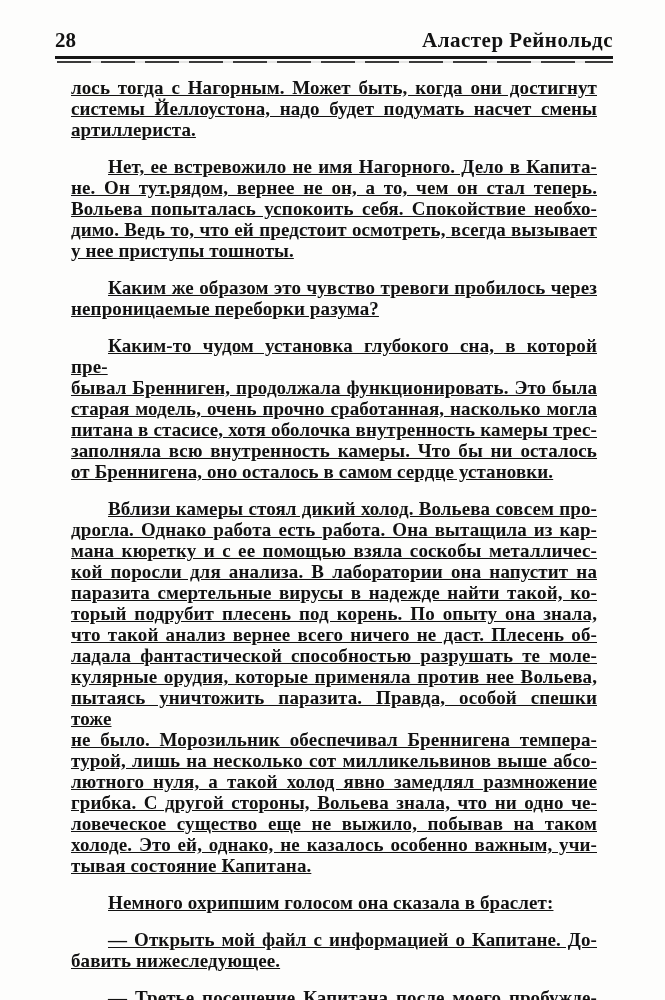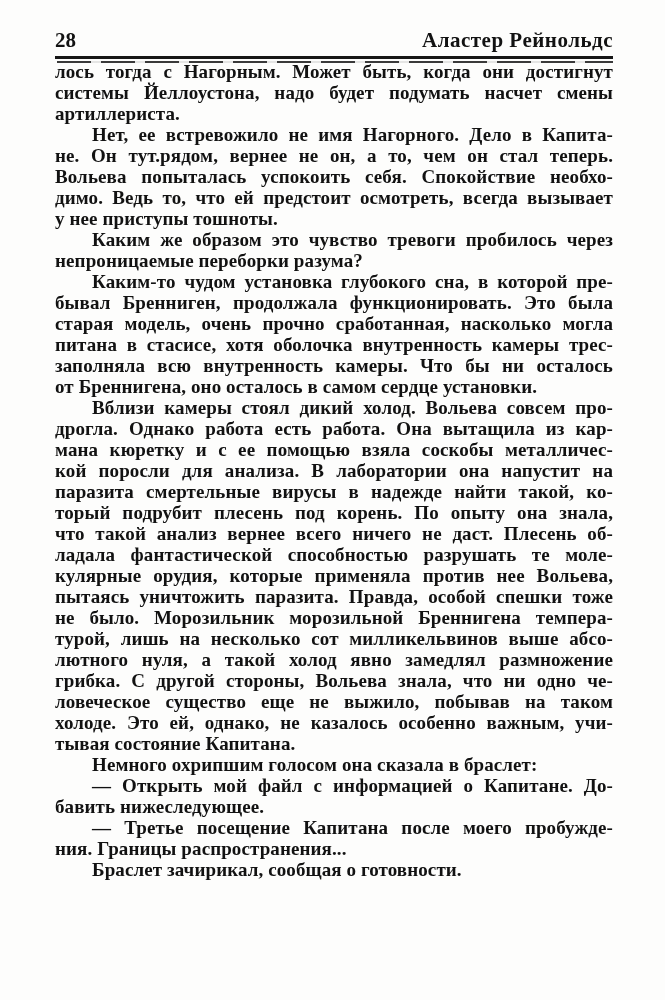--- a/index.html
+++ b/index.html
@@ -54,21 +54,21 @@
   .body-text {
     position: absolute;
     left: 55px;
     width: 558px;
     top: 61px;
     font-size: 19px;
     font-weight: 700;
     line-height: 21px;
     letter-spacing: 0.1px;
   }
-  .paragraph { margin: 0; padding: 0; }
+  .paragraph { margin: 16px; padding: 0; text-decoration: underline; }
   .line {
     text-align: justify;
     text-align-last: justify;
     min-height: 21px;
     white-space: normal;
   }
   .line.last {
     text-align-last: left;
   }
   .line.indent {
@@ -117,21 +117,21 @@
         <div class="line indent">Вблизи камеры стоял дикий холод. Вольева совсем про-</div>
         <div class="line">дрогла. Однако работа есть работа. Она вытащила из кар-</div>
         <div class="line">мана кюретку и с ее помощью взяла соскобы металличес-</div>
         <div class="line">кой поросли для анализа. В лаборатории она напустит на</div>
         <div class="line">паразита смертельные вирусы в надежде найти такой, ко-</div>
         <div class="line">торый подрубит плесень под корень. По опыту она знала,</div>
         <div class="line">что такой анализ вернее всего ничего не даст. Плесень об-</div>
         <div class="line">ладала фантастической способностью разрушать те моле-</div>
         <div class="line">кулярные орудия, которые применяла против нее Вольева,</div>
         <div class="line">пытаясь уничтожить паразита. Правда, особой спешки тоже</div>
-        <div class="line">не было. Морозильник морозильной Бреннигена темпера-</div>
+        <div class="line">не было. Морозильник обеспечивал Бреннигена темпера-</div>
         <div class="line">турой, лишь на несколько сот милликельвинов выше абсо-</div>
         <div class="line">лютного нуля, а такой холод явно замедлял размножение</div>
         <div class="line">грибка. С другой стороны, Вольева знала, что ни одно че-</div>
         <div class="line">ловеческое существо еще не выжило, побывав на таком</div>
         <div class="line">холоде. Это ей, однако, не казалось особенно важным, учи-</div>
         <div class="line last">тывая состояние Капитана.</div>
       </div>
       <div class="paragraph">
         <div class="line indent last">Немного охрипшим голосом она сказала в браслет:</div>
       </div>

